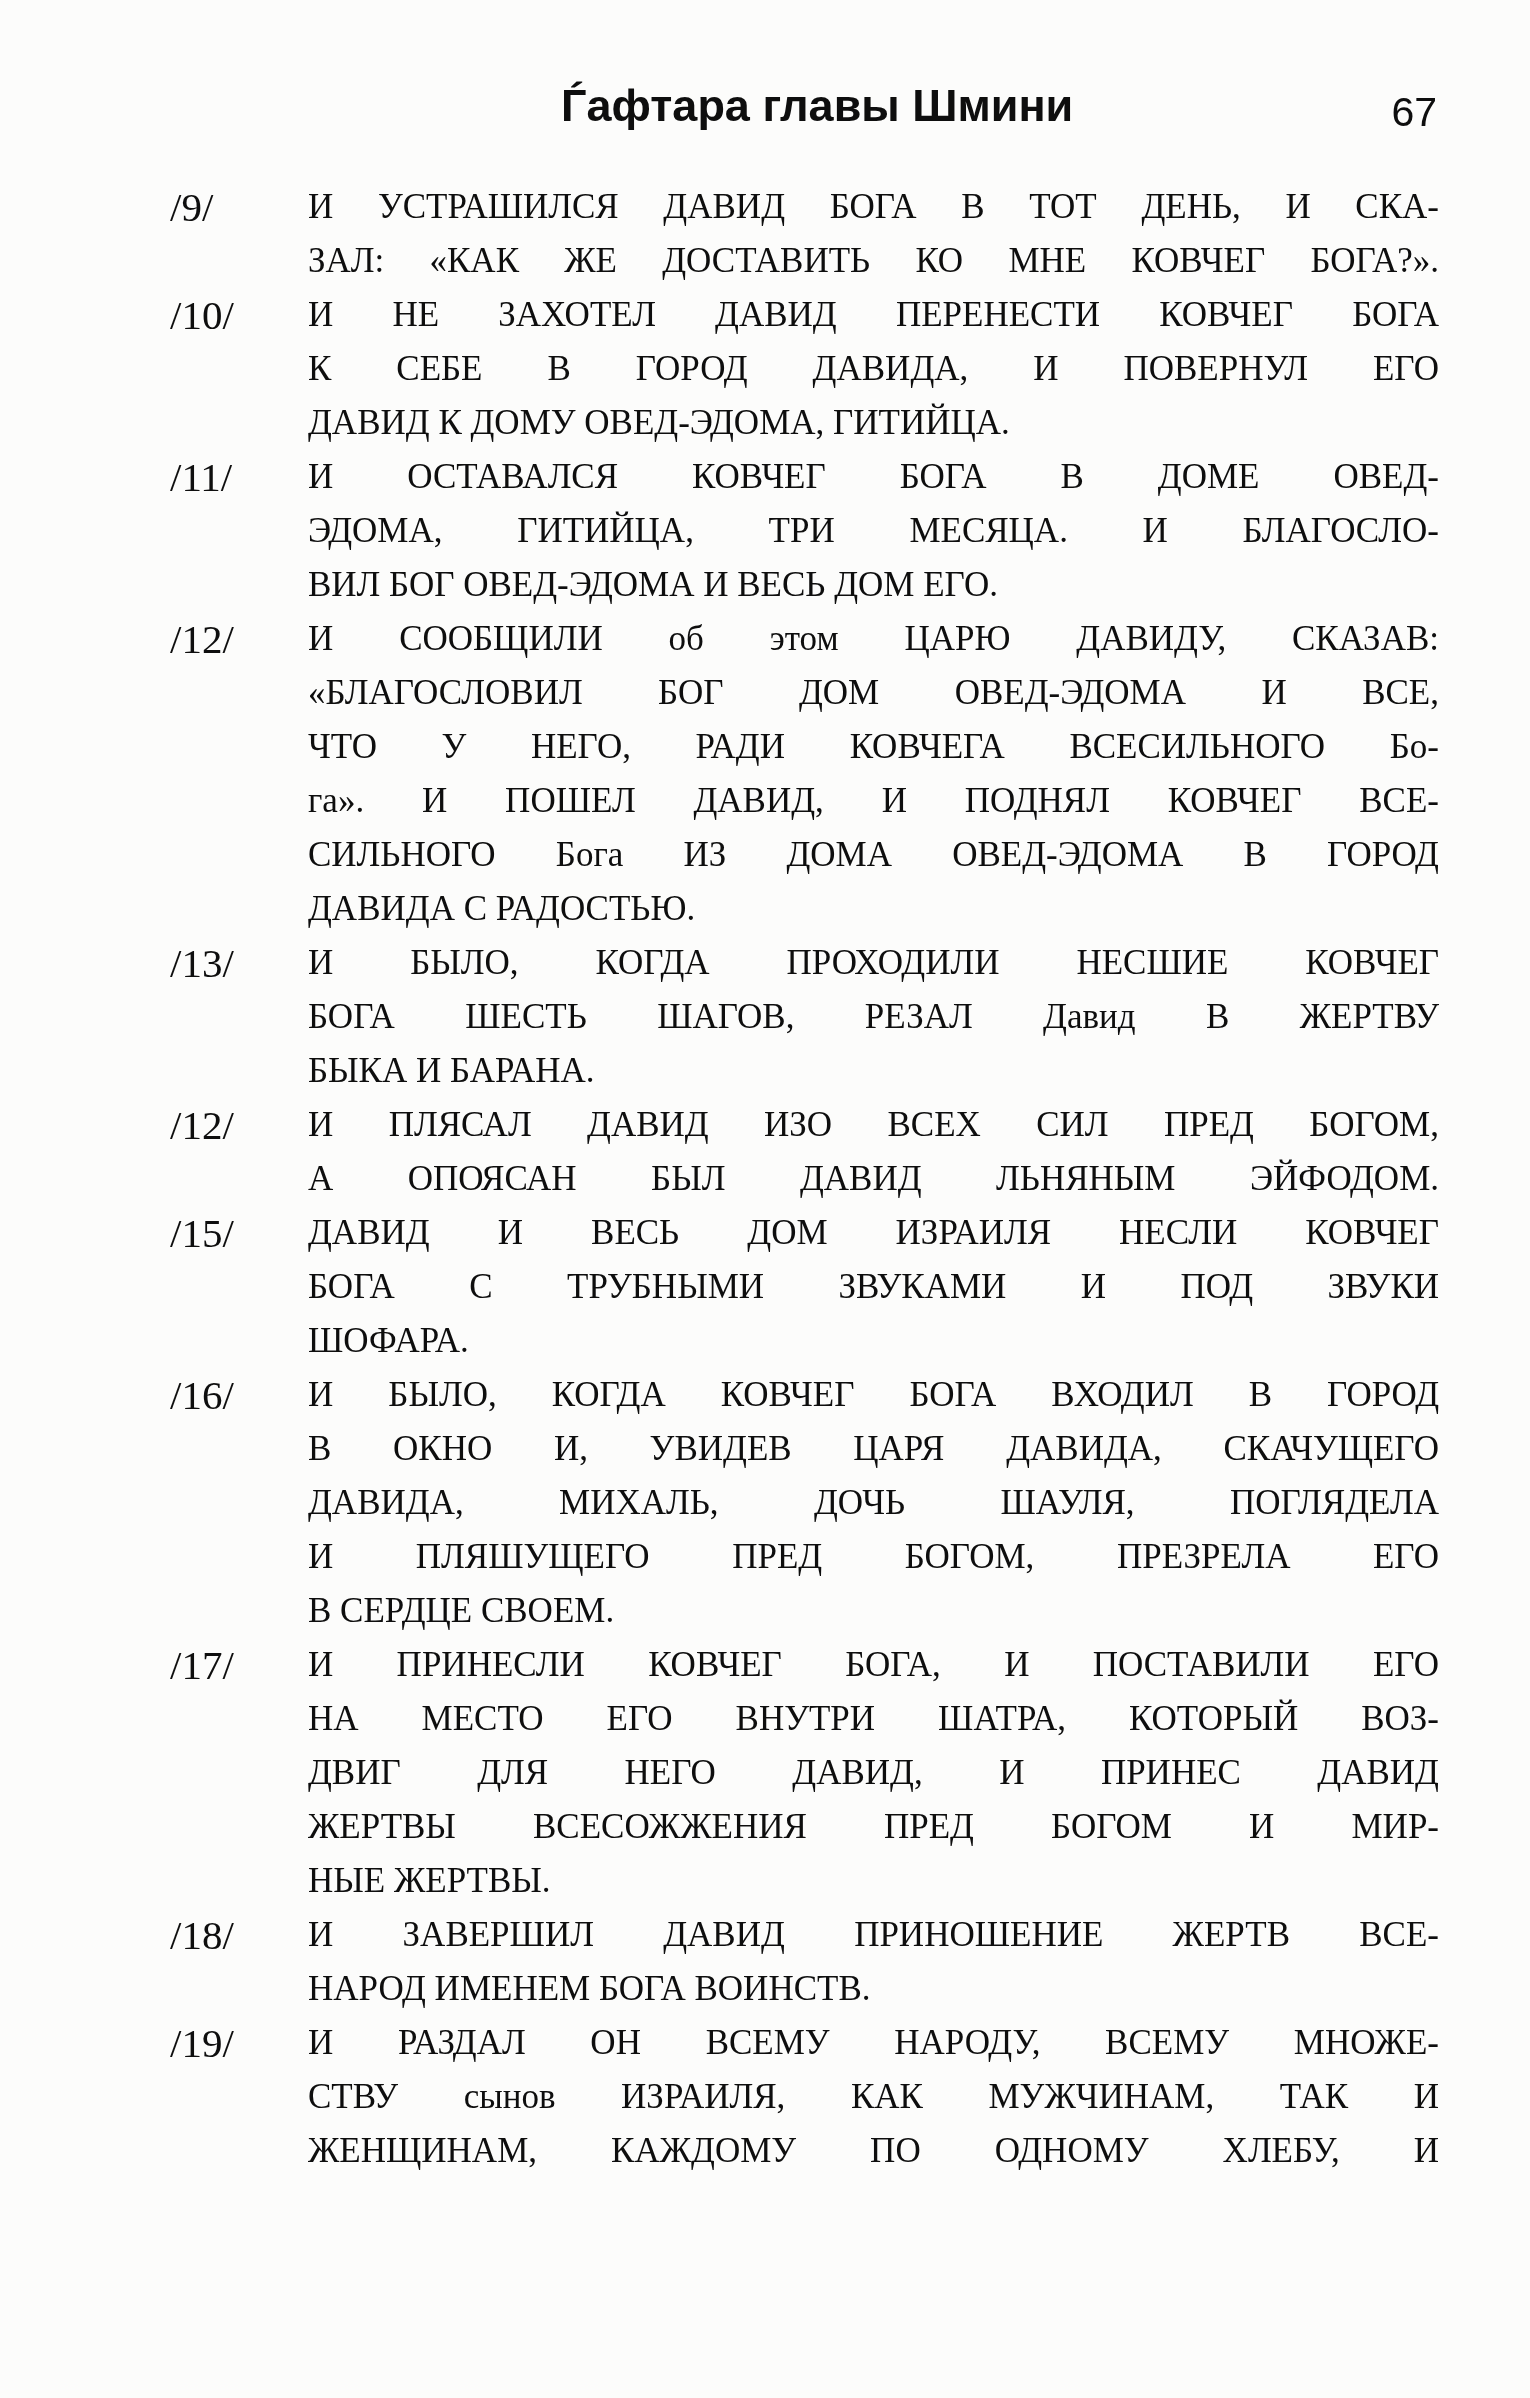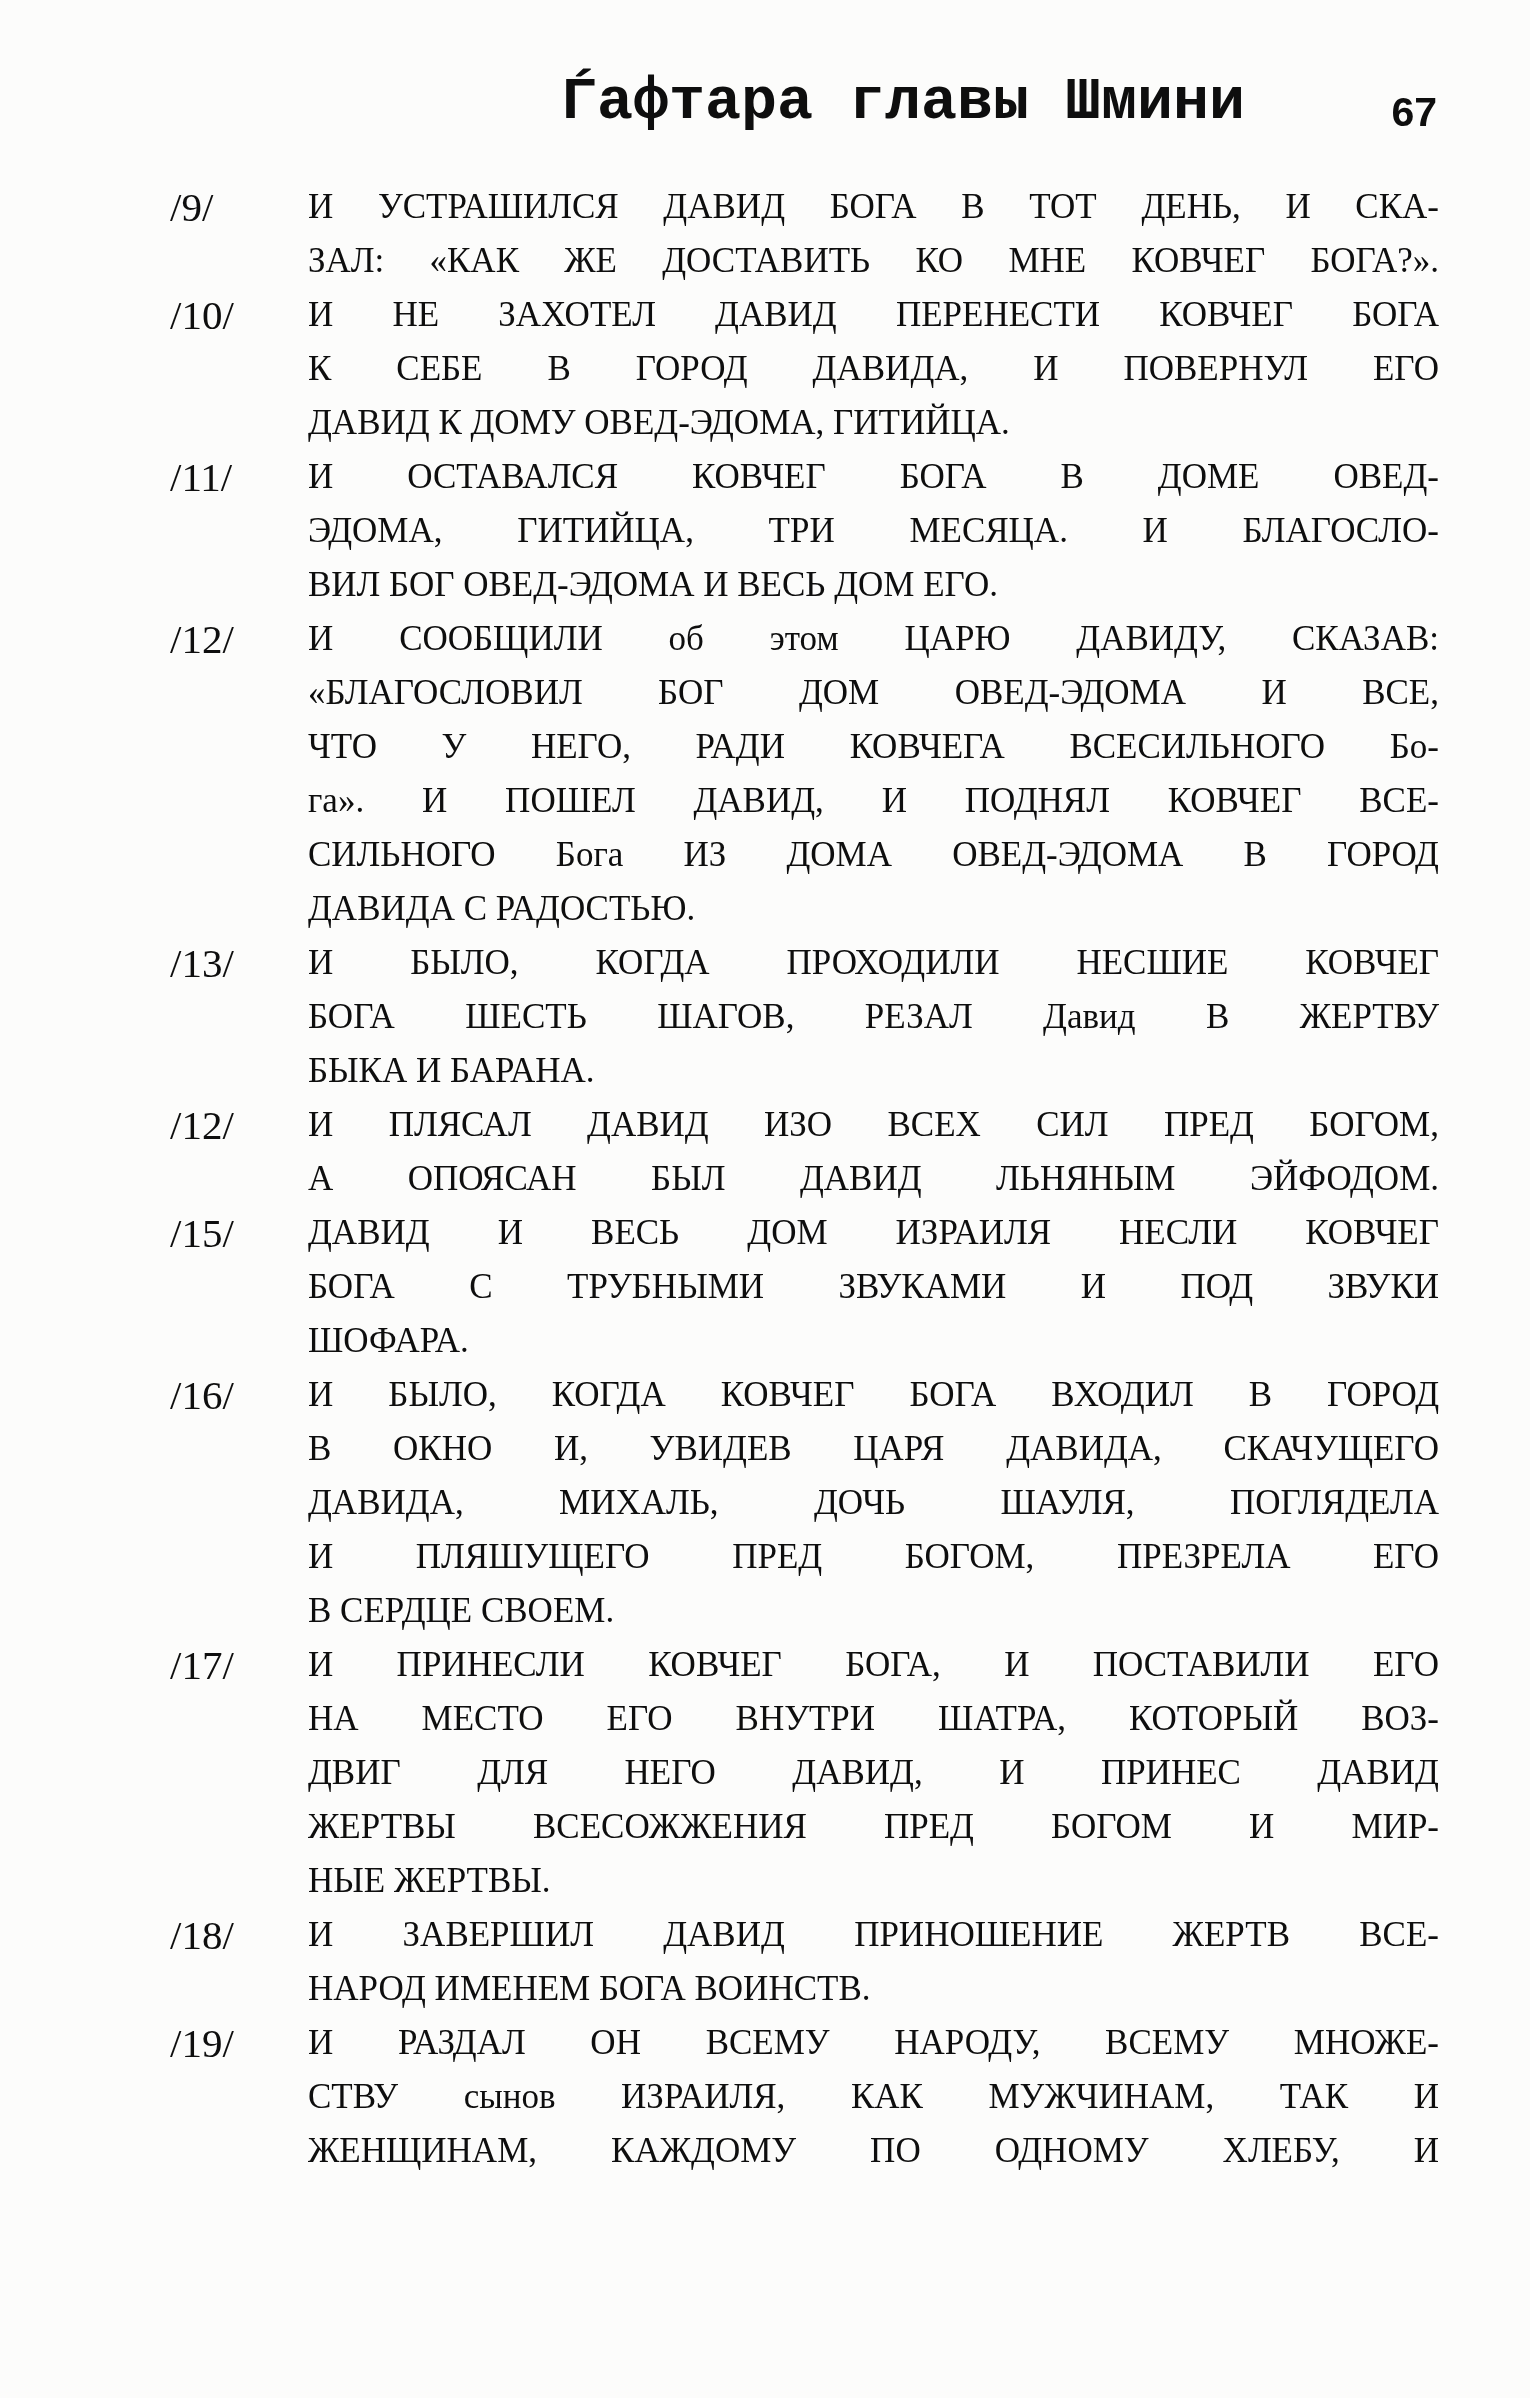--- a/index.html
+++ b/index.html
@@ -16,33 +16,33 @@
     overflow: hidden;
   }
   .page-header {
     position: absolute;
     top: 0; left: 0; right: 0;
     height: 167px;
   }
   .chapter-title {
     position: absolute;
     left: 561px;
-    top: 72px;
-    font-family: Liberation Mono, monospace;
+    top: 83px;
+    font-family: Liberation Sans, sans-serif;
     font-weight: bold;
-    font-size: 60px;
+    font-size: 45px;
     line-height: 1;
     white-space: nowrap;
   }
   .page-number {
     position: absolute;
     right: 94px;
     top: 92px;
     font-family: "Liberation Sans", sans-serif;
-    font-weight: bold;
+    font-weight: normal;
     font-size: 41px;
     line-height: 1;
   }
   #text-block {
     position: absolute;
     left: 308px;
     top: 180px;
     width: 1131px;
   }
   .verse {

